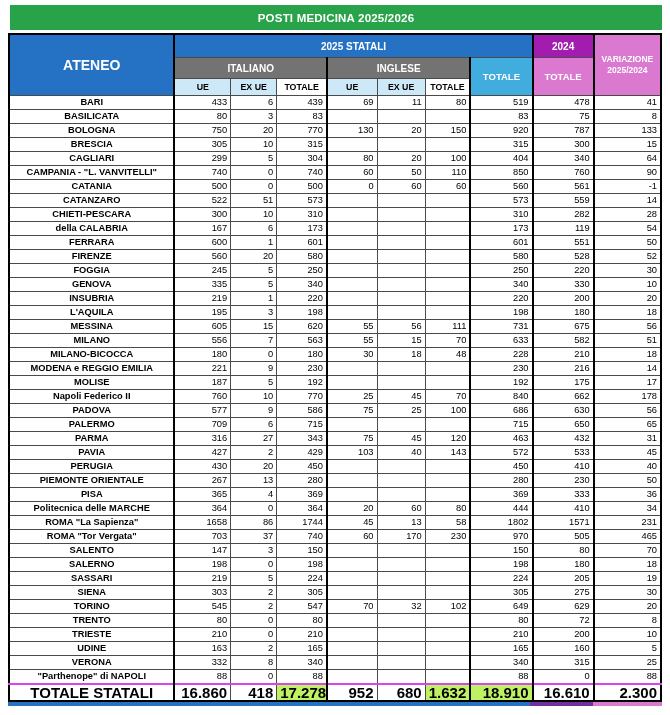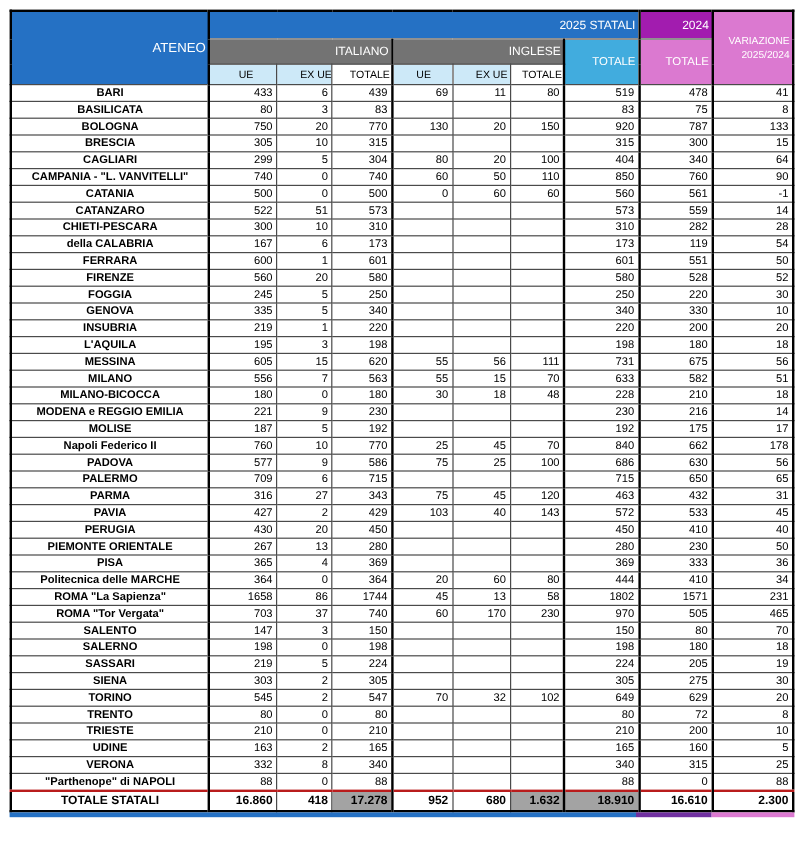--- a/index.html
+++ b/index.html
@@ -11,50 +11,51 @@
     font-weight:bold; font-size:11.5px; letter-spacing:.2px;
     display:flex; align-items:center; justify-content:center;
   }
 
   table {
     margin-top:3px; border-collapse:collapse; table-layout:fixed;
     width:654px; border:2px solid #000;
   }
   th, td { border:1px solid #4a4a4a; overflow:hidden; white-space:nowrap; }
 
-  thead th { font-weight:normal; padding:2px 2px; text-align:right; }
-  .th-ateneo  { background:#2571C4; color:#ffffff; font-size:11px; }
+  thead th { font-weight:bold; padding:2px 2px; text-align:center; }
+  .th-ateneo  { background:#2571C4; color:#ffffff; font-size:14px; }
   .th-statali { background:#2571C4; color:#ffffff; font-size:10px; height:18px; }
   .th-band    { background:#737373; color:#ffffff; font-size:10px; height:16px; }
-  .th-sub     { background:#CDE9F8; color:#000000; font-size:8.8px; height:14px; padding:1px 19px; }
+  .th-sub     { background:#CDE9F8; color:#000000; font-size:8.8px; height:14px; padding:1px 9px; }
   .th-sub-tot { background:#ffffff; color:#000000; font-size:8.8px; height:14px; padding:1px 1px; }
   .th-tot25   { background:#41ACDE; color:#ffffff; font-size:9.5px; }
   .th-2024    { background:#a21caf; color:#ffffff; font-size:10px; }
   .th-tot24   { background:#DB79D0; color:#ffffff; font-size:9.5px; }
   .th-var     { background:#DB79D0; color:#ffffff; font-size:8.5px; line-height:1.3;margin-left:29px; }
 
   tbody td { font-size:9.3px; height:13px; line-height:13px; padding:0 3px; color:#000; }
-  tfoot td { font-size:10px; height:15px; line-height:15px; padding:0 3px; font-weight:bold;
-             border-top:2px solid #b91c1c; color:#000; }
+  tfoot td { font-size:15px; height:15px; line-height:15px; padding:0 3px; font-weight:bold;
+             border-top:2px solid #d946ef; color:#000; }
   .name { text-align:center;font-weight:bold; }
   .num  { text-align:right; }
   .bL   { border-left:2px solid #000; }
   .c1,.c4,.c7,.c8,.c9 { border-left:2px solid #000; }
-  .hl   { background:#a3a3a3; }
+  .hl   { background:#bef264; }
 
   .strip { display:flex; height:4px; width:654px; }
   .s-blue   { width:522px; background:#2571C4; }
   .s-purple { width:63px;  background:#7030A0; }
   .s-pink   { flex:1;      background:#DB79D0; }
 </style>
 </head>
 <body>
 
 <div class="page">
 
+  <div class="title-bar">POSTI MEDICINA 2025/2026</div>
 
   <table>
     <colgroup>
       <col style="width:165px">
         <col style="width:56px">
         <col style="width:46px">
         <col style="width:50px">
       <col style="width:50px">
         <col style="width:48px">
         <col style="width:45px">

